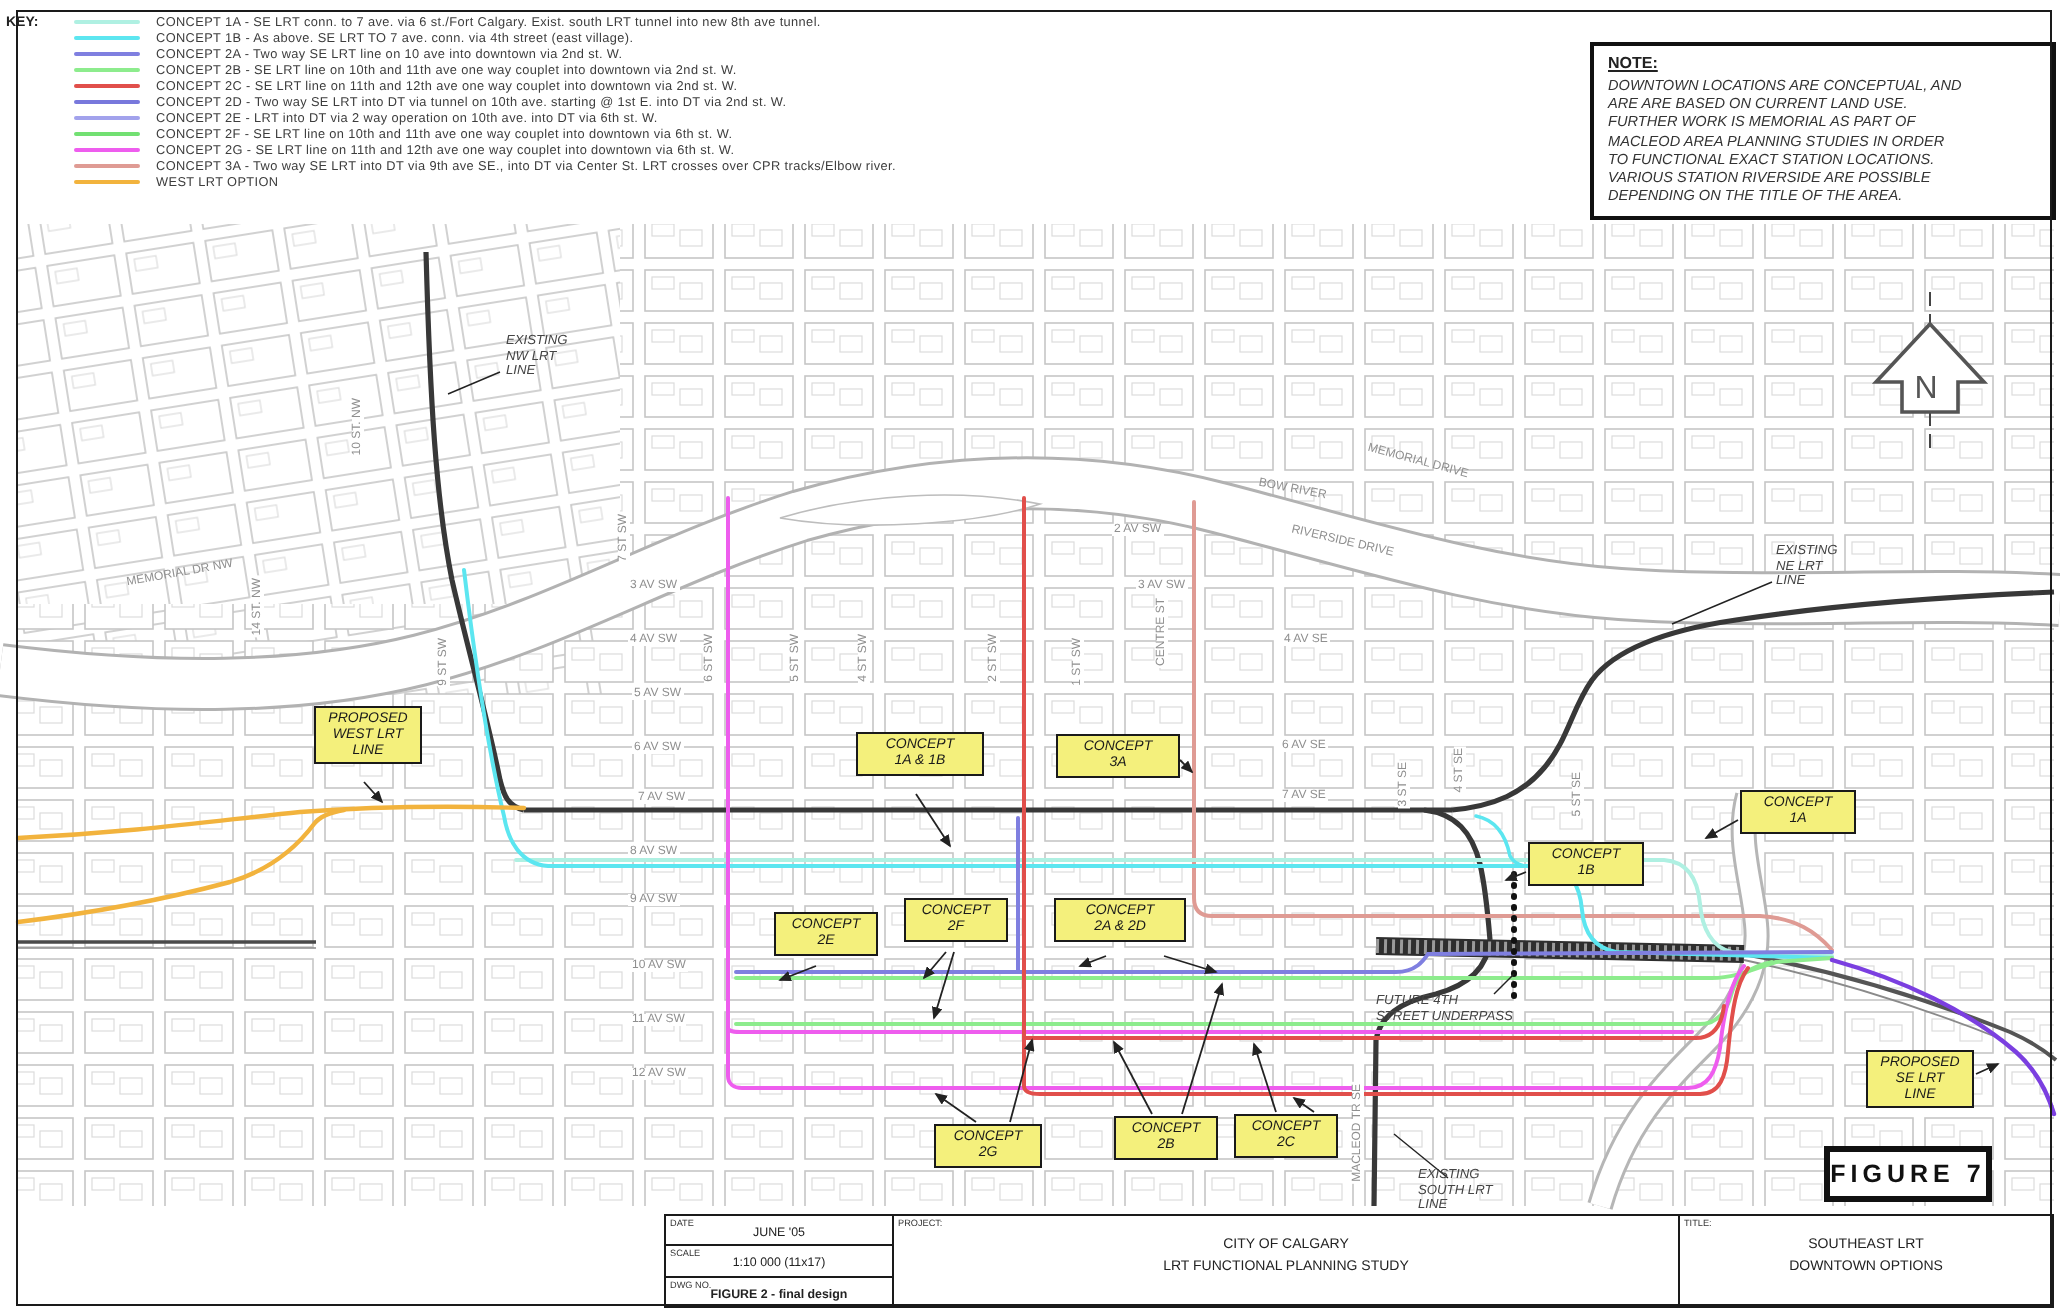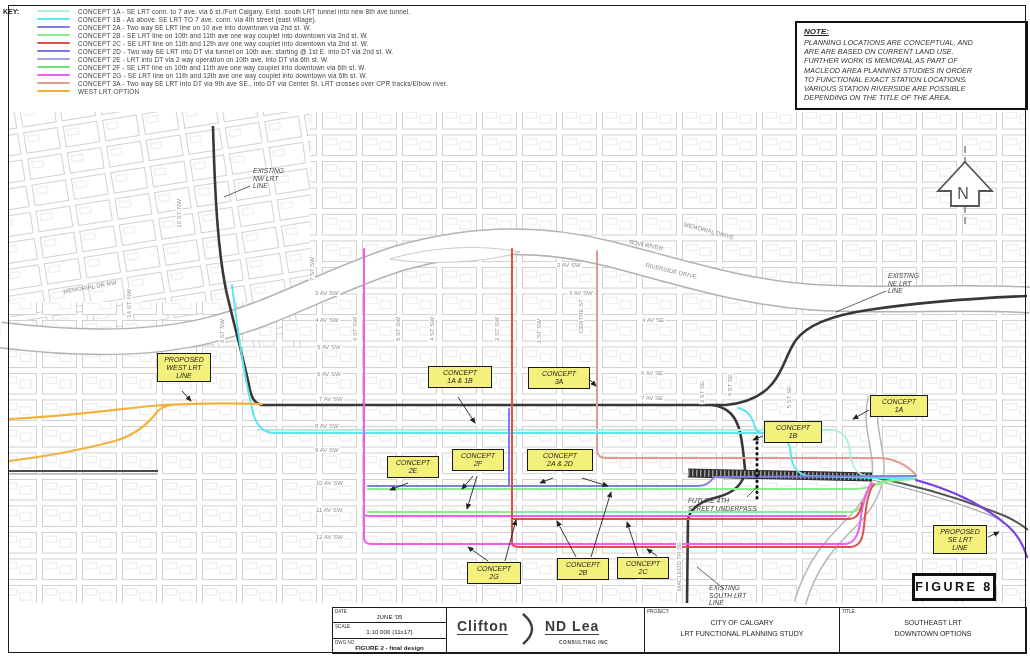--- a/index.html
+++ b/index.html
@@ -11,21 +11,21 @@
   
   #key{position:absolute;left:3px;top:7px;z-index:30;}
   #key-title{position:absolute;left:0;top:1px;font-size:7px;font-weight:bold;color:#222;}
   #key-rows{position:absolute;left:34px;top:0;width:700px;}
   .key-row{display:flex;align-items:center;height:8px;white-space:nowrap;}
   .key-swatch{width:33px;height:2px;margin-right:8px;flex:0 0 33px;border-radius:1px;}
   .key-label{font-size:6.4px;color:#3d3d3d;letter-spacing:.2px;}
   
   #note{position:absolute;left:795px;top:21px;width:233px;box-sizing:border-box;border:2.2px solid #111;
         background:#fff;padding:4px 7px 6px 7px;z-index:30;}
-  #note-title{font-size:8px;font-weight:bold;font-style:italic;text-decoration:underline;color:#222;margin-bottom:2px;}
+  #note-title{font-size:8px;font-weight:bold;text-decoration:underline;color:#222;margin-bottom:2px;}
   .note-line{font-size:7.3px;font-style:italic;color:#333;line-height:1.26;white-space:nowrap;}
   
   .clabel{position:absolute;background:#f4f07c;border:1.6px solid #1a1a1a;color:#1a1a1a;
           font-size:7px;font-style:italic;text-align:center;line-height:1.12;
           padding:2px 2px;box-sizing:border-box;z-index:20;}
   
   .tlabel{position:absolute;color:#444;font-size:6.6px;font-style:italic;line-height:1.15;
           z-index:15;white-space:nowrap;}
   
   .slab{position:absolute;color:#8f8f8f;font-size:6px;background:#fff;padding:0 1px;line-height:1;
@@ -207,21 +207,21 @@
         <div class="key-row">
           <span class="key-swatch" style="background: rgb(242, 179, 61);"></span>
           <span class="key-label">WEST LRT OPTION</span>
         </div>
       </div>
   </div>
 
   <div id="note">
     <div id="note-title">NOTE:</div>
     <div id="note-lines">
-        <div class="note-line">PLANNING LOCATIONS ARE CONCEPTUAL, AND</div>
+        <div class="note-line">DOWNTOWN LOCATIONS ARE CONCEPTUAL, AND</div>
         <div class="note-line">ARE ARE BASED ON CURRENT LAND USE.</div>
         <div class="note-line">FURTHER WORK IS MEMORIAL AS PART OF</div>
         <div class="note-line">MACLEOD AREA PLANNING STUDIES IN ORDER</div>
         <div class="note-line">TO FUNCTIONAL EXACT STATION LOCATIONS.</div>
         <div class="note-line">VARIOUS STATION RIVERSIDE ARE POSSIBLE</div>
         <div class="note-line">DEPENDING ON THE TITLE OF THE AREA.</div>
       </div>
   </div>
 
   <div id="labels-layer">
@@ -327,46 +327,38 @@
       <div class="slab v" style="left: 727px; top: 373px;">4 ST SE</div>
       <div class="slab v" style="left: 786px; top: 385px;">5 ST SE</div>
       <div class="slab v" style="left: 676px; top: 541px;">MACLEOD TR SE</div>
       <div class="slab" style="left: 62px; top: 284px; transform: rotate(-10deg); background: transparent;">MEMORIAL DR NW</div>
       <div class="slab" style="left: 682px; top: 228px; transform: rotate(15deg); background: transparent;">MEMORIAL DRIVE</div>
       <div class="slab" style="left: 628px; top: 242px; transform: rotate(11deg); background: transparent;">BOW RIVER</div>
       <div class="slab" style="left: 644px; top: 268px; transform: rotate(13deg); background: transparent;">RIVERSIDE DRIVE</div>
     </div>
 
   <div id="figurebox">
-    <span>FIGURE 8</span>
+    <span>FIGURE 7</span>
   </div>
 
   <div id="titleblock">
     <div id="tb-left" class="tb-col">
       <div class="tb-row">
         <span class="tb-minilabel">DATE</span>
         <div class="tb-val">JUNE '05</div>
       </div>
       <div class="tb-row">
         <span class="tb-minilabel">SCALE</span>
         <div class="tb-val">1:10 000 (11x17)</div>
       </div>
       <div class="tb-row">
         <span class="tb-minilabel">DWG NO.</span>
         <div class="tb-val" style="font-weight:bold">FIGURE 2 - final design</div>
       </div>
     </div>
-    <div id="tb-logo" class="tb-col tb-sep">
-      <span class="logo-word" style="left:10px;top:10px">Clifton</span>
-      <svg width="22" height="34" style="position:absolute;left:74px;top:4px">
-        <path d="M2,2 Q20,17 2,32" stroke="#3c3c3c" stroke-width="2.4" fill="none"></path>
-      </svg>
-      <span class="logo-word" style="left:98px;top:10px">ND Lea</span>
-      <span id="logo-sub">CONSULTING INC</span>
-    </div>
     <div id="tb-project" class="tb-col tb-sep">
       <span class="tb-minilabel">PROJECT:</span>
       <div class="tb-lines">
         <div>CITY OF CALGARY</div>
         <div>LRT FUNCTIONAL PLANNING STUDY</div>
       </div>
     </div>
     <div id="tb-title" class="tb-col tb-sep">
       <span class="tb-minilabel">TITLE:</span>
       <div class="tb-lines">

